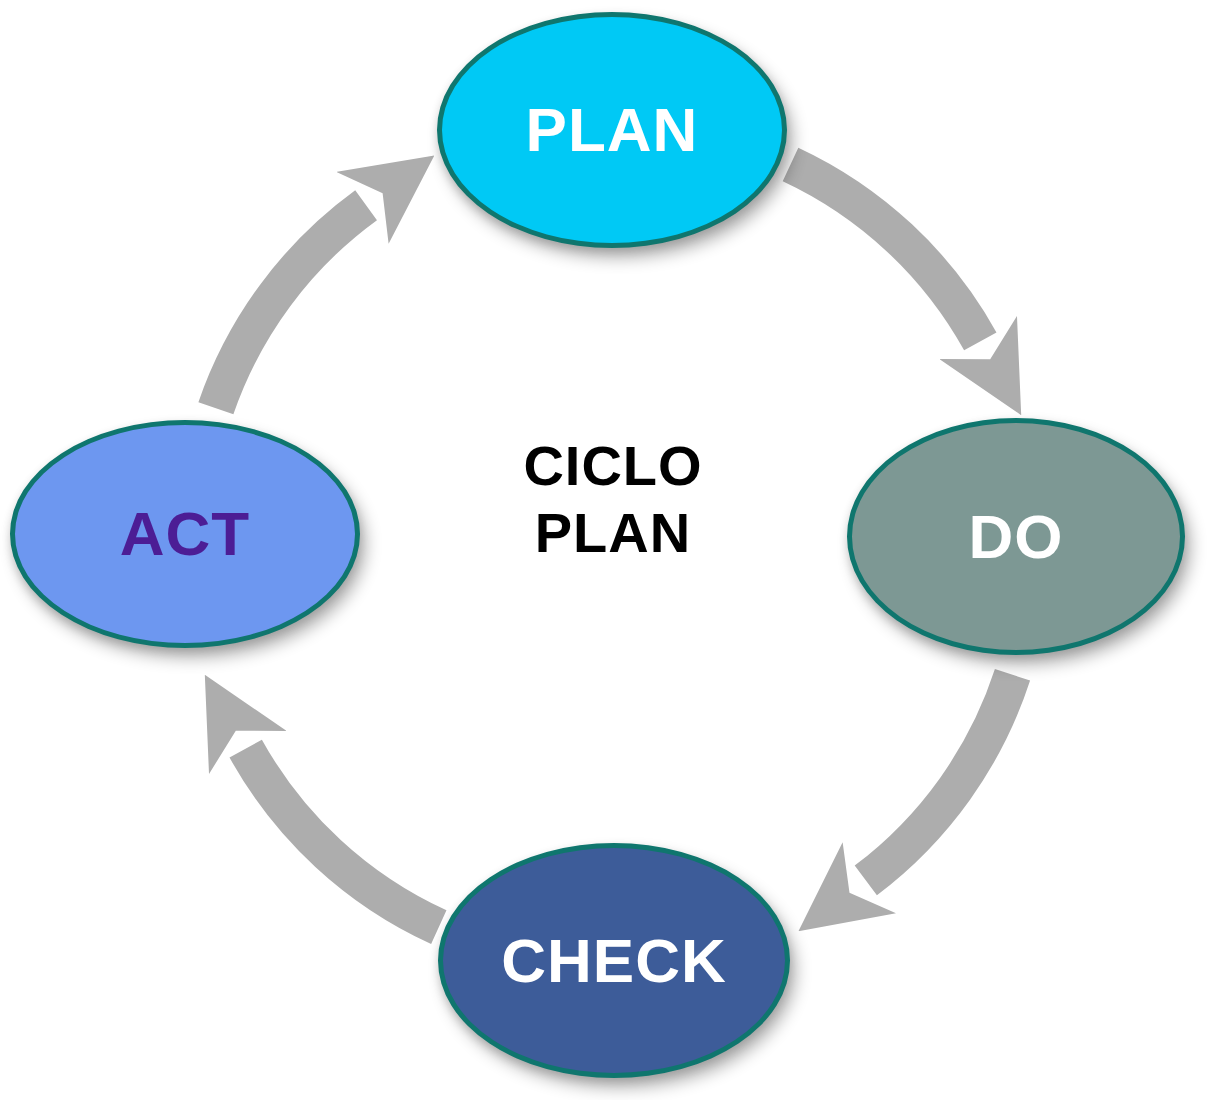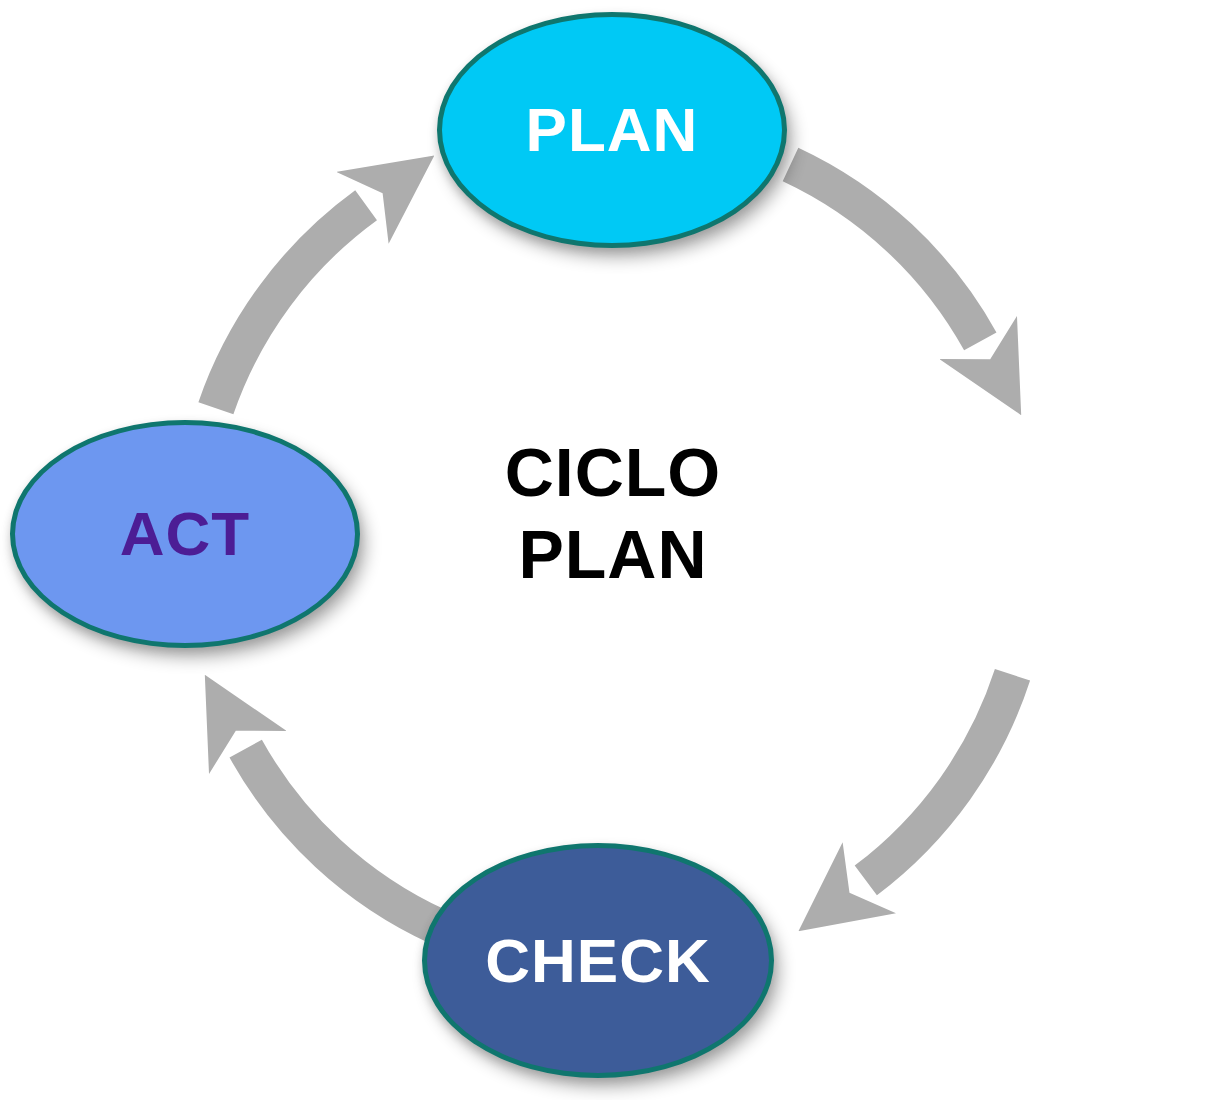--- a/index.html
+++ b/index.html
@@ -28,31 +28,31 @@
     box-shadow: 6px 10px 16px rgba(0,0,0,0.30), 0 4px 8px rgba(0,0,0,0.12);
   }
   .node span {
     font-weight: bold;
     font-size: 62px;
     letter-spacing: 1px;
     line-height: 1;
   }
   .node-plan  { left: 437px; top: 12px;  width: 350px; height: 236px; }
   .node-do    { left: 847px; top: 418px; width: 338px; height: 237px; }
-  .node-check { left: 422px; top: 843px; width: 352px; height: 235px; }
+  .node-check { left: 438px; top: 843px; width: 352px; height: 235px; }
   .node-act   { left: 10px;  top: 420px; width: 350px; height: 228px; }
   .center-title {
     position: absolute;
     z-index: 2;
     left: 363px;
     top: 432px;
     width: 500px;
     text-align: center;
     font-weight: bold;
-    font-size: 68px;
+    font-size: 56px;
     line-height: 1.2;
     letter-spacing: 1px;
   }
 </style>
 </head>
 <body>
 
 <div class="canvas">
 
   <svg class="arrows-svg" width="1217" height="1100" viewBox="0 0 1217 1100">
@@ -68,20 +68,23 @@
 
     <path d="M 438.8 927.2 A 420 420 0 0 1 245.7 748.6" fill="none" stroke-width="37" marker-end="url(#ah)" stroke="#ADADAD"></path>
 
     <path d="M 215.9 408.2 A 420 420 0 0 1 366.1 205.2" fill="none" stroke-width="37" marker-end="url(#ah)" stroke="#ADADAD"></path>
   </svg>
 
   <div class="node node-plan" style="background-color: rgb(0, 201, 245);">
     <span style="color: rgb(255, 255, 255);">PLAN</span>
   </div>
 
+  <div class="node node-do" style="background-color: rgb(125, 152, 148);">
+    <span style="color: rgb(255, 255, 255);">DO</span>
+  </div>
 
   <div class="node node-check" style="background-color: rgb(61, 92, 153);">
     <span style="color: rgb(255, 255, 255);">CHECK</span>
   </div>
 
   <div class="node node-act" style="background-color: rgb(109, 151, 240);">
     <span style="color: #4c1d95;">ACT</span>
   </div>
 
   <div class="center-title" style="color: rgb(0, 0, 0);">

